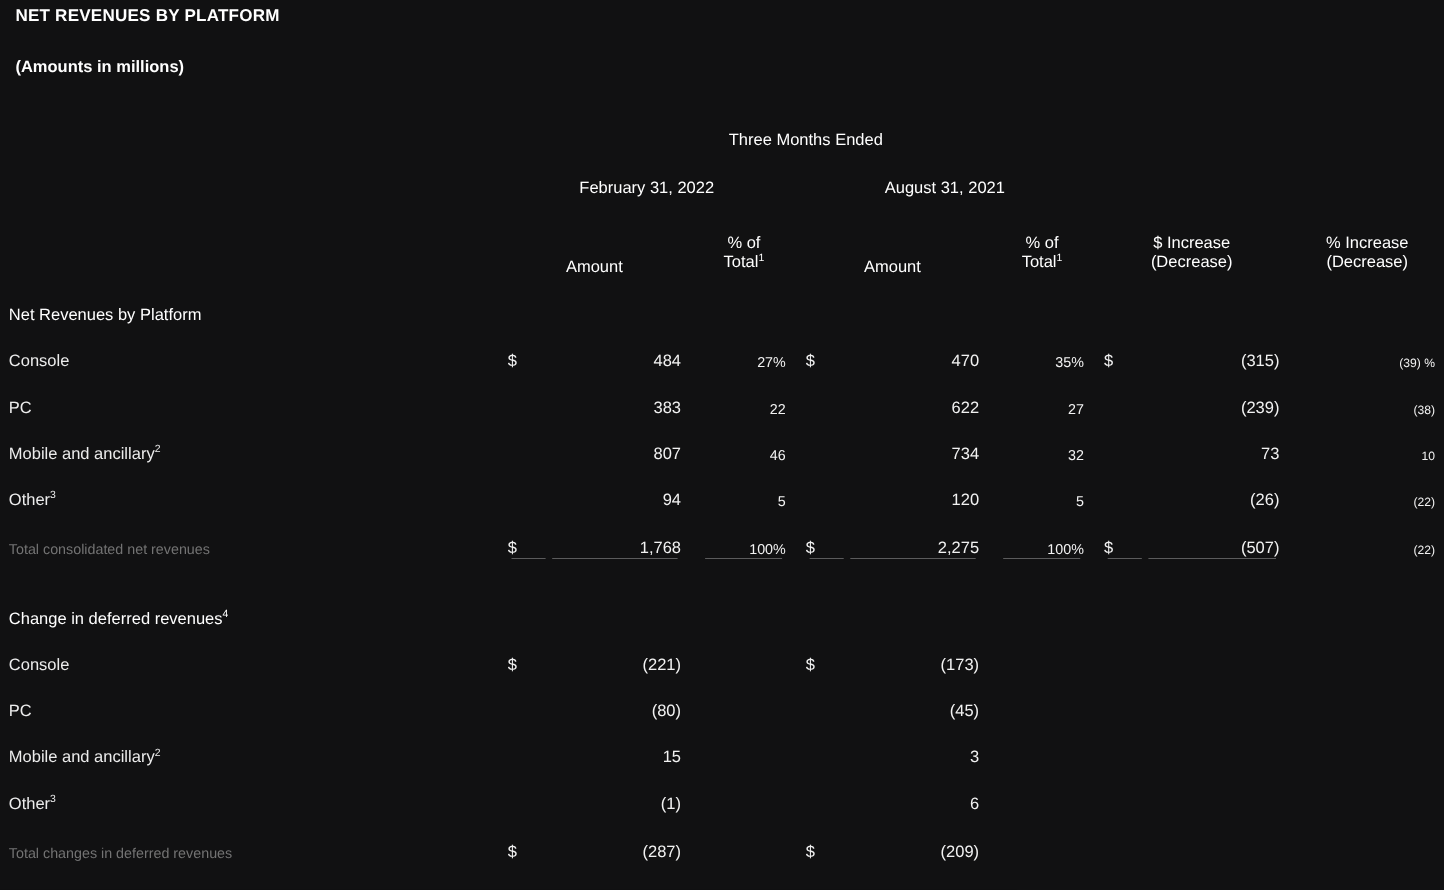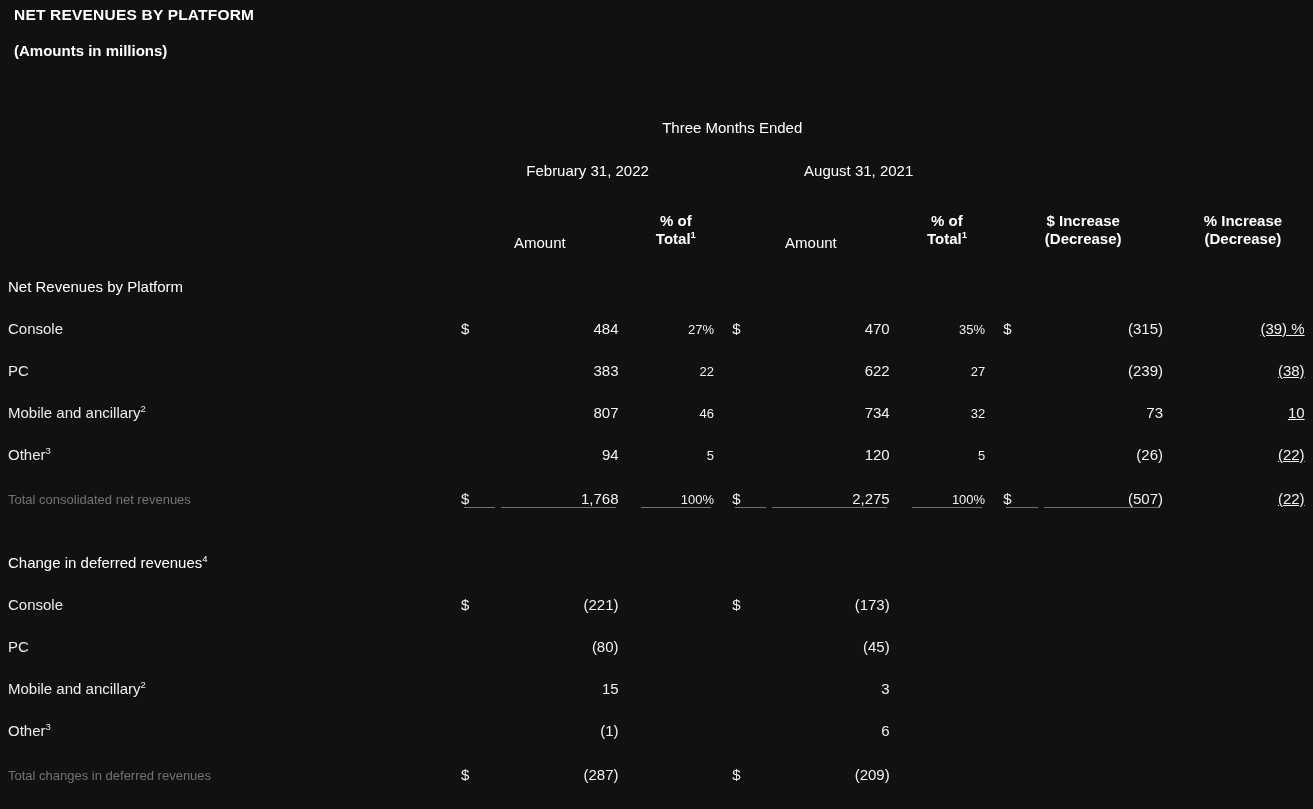--- a/index.html
+++ b/index.html
@@ -15,21 +15,21 @@
     -webkit-font-smoothing: antialiased;
   }
   #root { position: relative; width: 1313px; height: 623px; }
 
   .doc-title {
     position: absolute; left: 14px; top: 6px;
     font-size: 15.5px; font-weight: bold; letter-spacing: .2px;
     color: #ffffff;
   }
   .doc-subtitle {
-    position: absolute; left: 14px; top: 42px;
+    position: absolute; left: 14px; top: 52px;
     font-size: 15px; font-weight: bold;
     color: #ffffff;
   }
 
   table.fin {
     position: absolute; left: 0; top: 96px;
     width: 1313px;
     border-collapse: collapse;
     font-size: 15px;
     margin-left: 8px;
@@ -58,21 +58,21 @@
   col.c-pad    { width: 18px; }
 
   .hrow-tme td { height: 42px; }
   .hrow-date td { height: 43px; }
   .hrow-col td  { height: 72px; }
 
   .th-center {
     text-align: center; font-weight: bold; color: #ffffff;
     font-size: 15px; line-height: 1.25; padding-bottom: 6px;
   }
-  .th-center.two-line { padding-bottom: 4px; font-weight: bold; }
+  .th-center.two-line { padding-bottom: 4px; }
   .rule-bottom { border-bottom: 1px solid #6f6f70; }
   .rule-dbl {
     border-bottom: 1px solid #6f6f70;
     box-shadow: 0 4px 0 -3px #6f6f70;
   }
 
   .row-section td { height: 42px; }
   .row-data td    { height: 42px; }
   .row-total td   { height: 44px; }
   .row-gap td     { height: 22px; }
@@ -87,21 +87,21 @@
     vertical-align: bottom; padding-bottom: 4px;
   }
   .lbl-total {
     padding-left: 42px; font-size: 13px; color: #737373;
     vertical-align: bottom; padding-bottom: 4px;
   }
 
   .cur { text-align: left; padding-left: 28px; font-size: 15px; vertical-align: bottom; padding-bottom: 4px; }
   .num { text-align: right; padding-right: 12px; font-size: 15px; vertical-align: bottom; padding-bottom: 4px; }
   .num-pct { text-align: right; padding-right: 14px; font-size: 13px; vertical-align: bottom; padding-bottom: 4px; }
-  .num-pctwide { text-align: right; padding-right: 26px; font-size: 15px; vertical-align: bottom; padding-bottom: 4px; text-decoration: underline; }
+  .num-pctwide { text-align: right; padding-right: 26px; font-size: 11px; vertical-align: bottom; padding-bottom: 4px; }
 
   sup { font-size: 9.5px; vertical-align: super; line-height: 0; }
 </style>
 </head>
 <body>
 
 <div id="root">
 
   <div class="doc-title">NET REVENUES BY PLATFORM</div>
   <div class="doc-subtitle">(Amounts in millions)</div>

